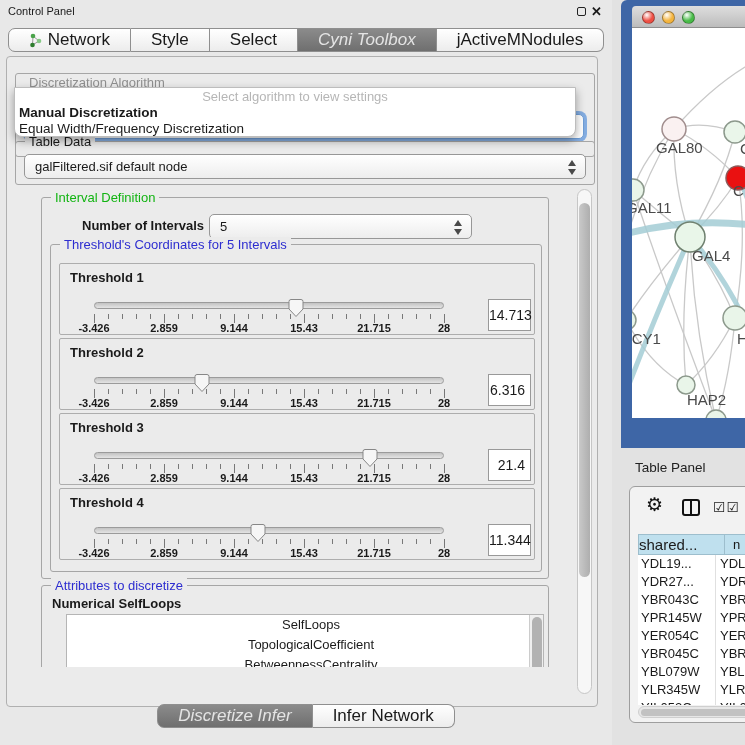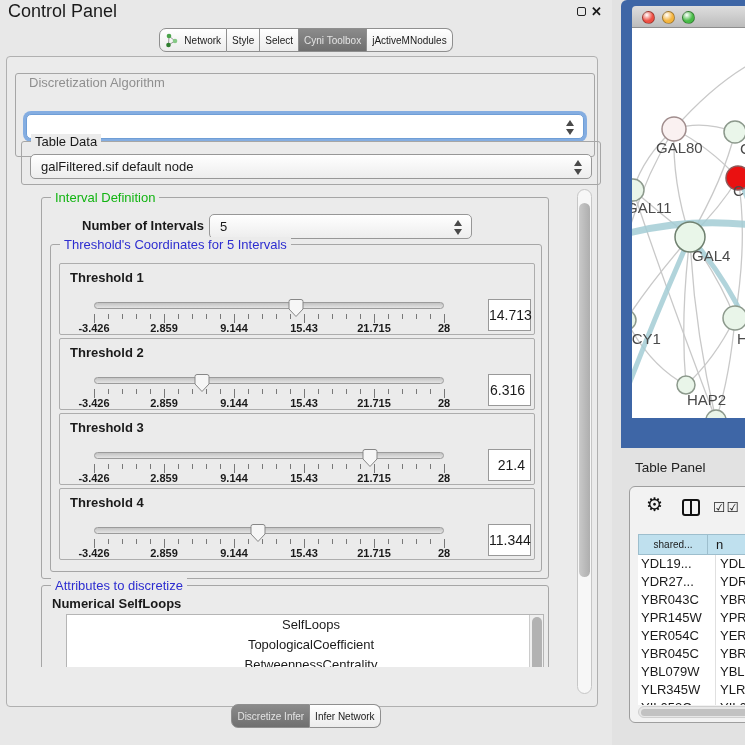--- a/index.html
+++ b/index.html
@@ -4,32 +4,32 @@
 <style>
   * { box-sizing: border-box; margin: 0; padding: 0; }
   body { margin:0; background:#d8d8d8; }
   #app {
     position:relative; width:745px; height:745px; overflow:hidden;
     background:#e2e2e2; font-family:"Liberation Sans",sans-serif; color:#1a1a1a;
   }
 
   
   .control-panel { position:absolute; left:0; top:0; width:612px; height:745px; background:#e8e8e8; }
-  .cp-title { position:absolute; left:8px; top:0; height:22px; line-height:22px; font-size:18px; }
+  .cp-title { position:absolute; left:8px; top:0; height:22px; line-height:22px; font-size:11px; }
   .win-float { position:absolute; right:26px; top:7px; width:9px; height:9px; border:1.5px solid #222; border-radius:2px; }
   .win-close { position:absolute; right:10px; top:4px; font-size:13px; font-weight:bold; }
 
   .tabrow { position:absolute; left:0; width:612px; display:flex; justify-content:center; }
   #top-tabs { top:28px; }
   #bottom-tabs { top:704px; }
-  .tab { display:flex; align-items:center; height:24px; padding:0 5px; font-size:10px;
+  .tab { display:flex; align-items:center; height:24px; padding:0 20px; font-size:17px;
          background:linear-gradient(#ffffff,#ececec); border:1px solid #8f8f8f; border-left:none; white-space:nowrap; }
   .tab:first-child { border-left:1px solid #8f8f8f; border-radius:7px 0 0 7px; }
   .tab:last-child { border-radius:0 7px 7px 0; }
-  .tab.active { background:linear-gradient(#8b8b8b,#6f6f6f); color:#e4e4e4; }
+  .tab.active { background:linear-gradient(#8b8b8b,#6f6f6f); color:#e4e4e4;font-style:italic; }
   .tab svg { margin-right:6px; }
 
   .content { position:absolute; left:6px; top:56px; width:592px; height:651px;
              background:#ebebeb; border:1px solid #b0b0b0; border-radius:4px; }
 
   .group { position:absolute; border:1px solid #a6a6a6; border-radius:3px; }
   .glabel { position:absolute; top:-8px; left:9px; background:#ebebeb; padding:0 4px;
             font-size:13px; line-height:15px; white-space:nowrap; }
   .glabel.green { color:#12b412; }
   .glabel.blue  { color:#2d2dd0; }
@@ -98,21 +98,21 @@
   .tp-title { position:absolute; left:23px; top:12px; font-size:13.5px; color:#222; }
   .tp-panel { position:absolute; left:17px; top:38px; width:130px; height:237px;
               background:#f2f2f2; border:1px solid #9e9e9e; border-radius:6px; }
   .tp-gear { position:absolute; left:16px; top:6px; font-size:19px; font-family:"DejaVu Sans",sans-serif; color:#111; }
   .tp-split { position:absolute; left:52px; top:12px; width:18px; height:17px; border:2px solid #111; border-radius:3px; }
   .tp-split::after { content:""; position:absolute; left:6px; top:0; width:2px; height:100%; background:#111; }
   .tp-checks { position:absolute; left:83px; top:12px; font-size:14px; letter-spacing:1px;
                font-family:"DejaVu Sans",sans-serif; color:#222; }
   .tp-table { position:absolute; left:8px; top:47px; width:122px; height:172px; }
   .tp-head { display:flex; height:21px; }
-  .th1 { width:70px; background:#bfe0ee; border:1px solid #9dbecd; font-size:10px; text-align:center; line-height:19px; }
+  .th1 { width:87px; background:#bfe0ee; border:1px solid #9dbecd; font-size:15px; line-height:19px; }
   .th2 { flex:1; background:#bfe0ee; border:1px solid #9dbecd; border-left:none; font-size:13px; line-height:19px; padding-left:8px; }
   .tp-body { position:absolute; left:0; top:21px; width:122px; height:150px; background:#fff; overflow:hidden; }
   .trow { display:flex; height:18px; line-height:18px; font-size:13px; }
   .c1 { width:77px; padding-left:3px; overflow:hidden; white-space:nowrap; }
   .c2 { flex:1; padding-left:4px; border-left:1px solid #e0e0e0; overflow:hidden; white-space:nowrap; }
   .tp-hsb { position:absolute; left:8px; top:219px; width:122px; height:12px; background:#e7e7e7;
             border:1px solid #cfcfcf; border-radius:6px; }
   .tp-hsb .th { position:absolute; left:2px; top:1.5px; width:112px; height:7px; background:#c2c2c2; border-radius:4px; }
 </style>
 </head>
@@ -154,22 +154,27 @@
       <div class="group" style="left:8px; top:16px; width:580px; height:84px;">
         <span class="glabel gray">Discretization Algorithm</span>
         <div class="combo focusring" style="left:10px; right:10px; top:40px;">
           <span class="spin">
               <i class="up"></i>
               <i class="dn"></i>
             </span>
         </div>
       </div>
 
-
-      <div class="group" style="left:8px; top:84px; width:580px; height:44px;margin-left:6px;">
+      <div class="popup">
+        <div class="hint">Select algorithm to view settings</div>
+        <div class="item b">Manual Discretization</div>
+        <div class="item n">Equal Width/Frequency Discretization</div>
+      </div>
+
+      <div class="group" style="left:8px; top:84px; width:580px; height:44px;">
         <span class="glabel">Table Data</span>
         <div class="combo" style="left:8px; right:8px; top:12px;">
           <span>galFiltered.sif default node</span>
           <span class="spin">
               <i class="up"></i>
               <i class="dn"></i>
             </span>
         </div>
       </div>
 

